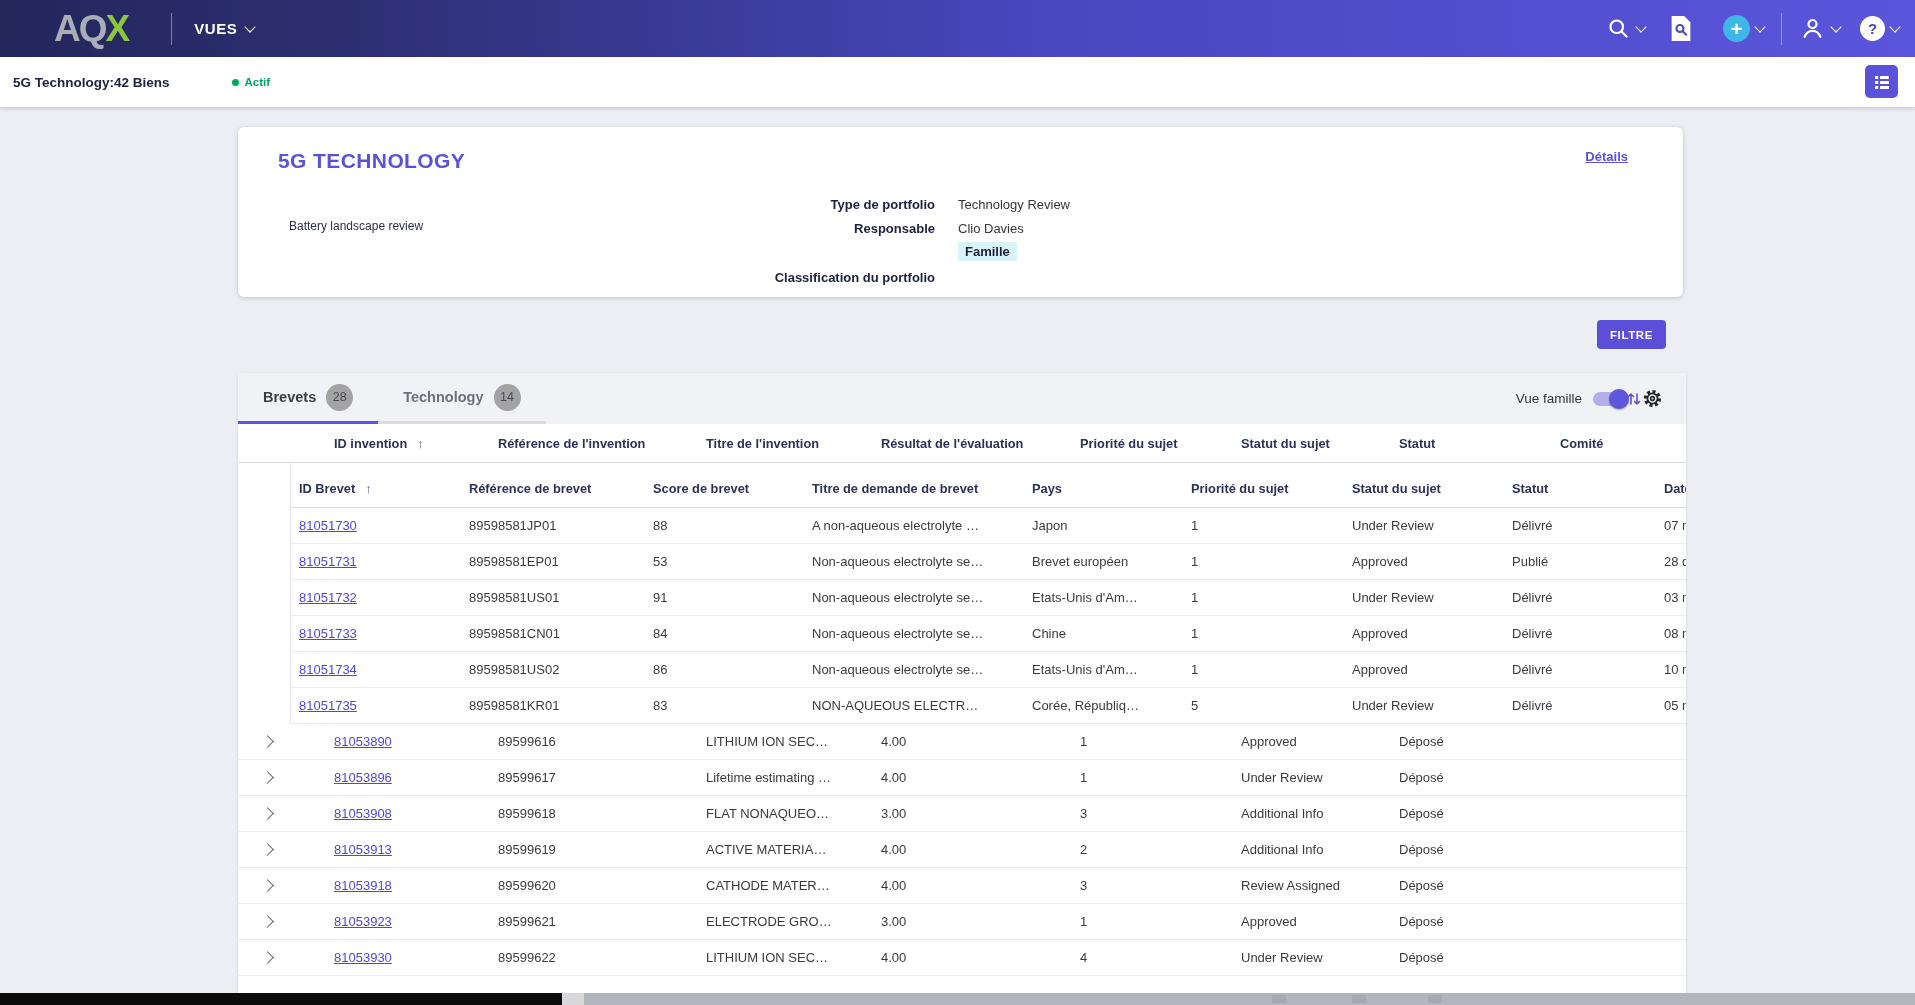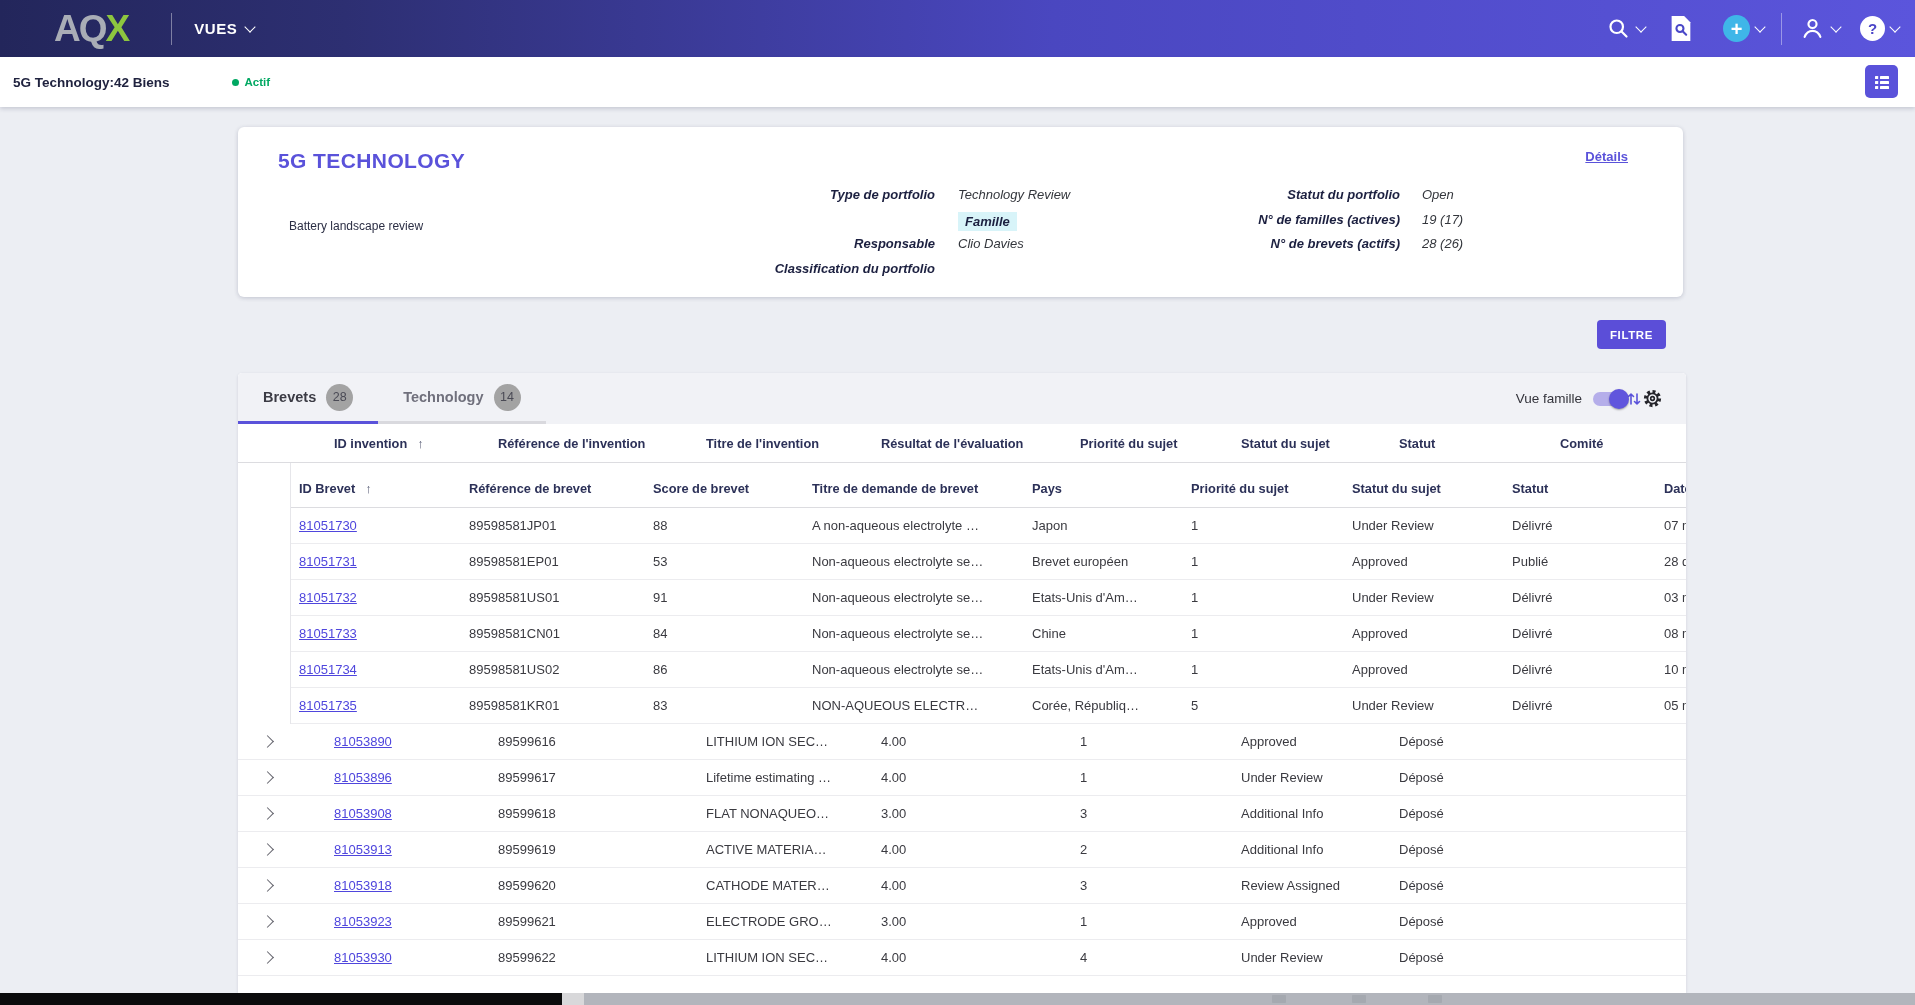--- a/index.html
+++ b/index.html
@@ -38,21 +38,21 @@
         box-shadow:0 1px 4px rgba(40,44,80,.22);}
   .card-title{position:absolute;left:40px;top:22px;font-size:21px;font-weight:800;letter-spacing:.4px;color:var(--accent,#5a52da);}
   .details-link{position:absolute;right:55px;top:22px;font-size:13px;font-weight:700;color:var(--accent,#5a52da);
                 text-decoration:underline;cursor:pointer;}
   .card-desc{position:absolute;left:51px;top:92px;font-size:12px;color:#2b2e44;}
   .fields{position:absolute;top:60px;}
   .fields.center{left:450px;}
   .fields.right{left:858px;left:860px;}
   .fields.right{left:860px;}
   .fields.right{left:860px;}
-  .frow{display:flex;align-items:flex-start;height:24.5px;font-style:italic;}
+  .frow{display:flex;align-items:flex-end;height:24.5px;}
   .flabel{font-size:13px;font-weight:700;color:#1c2040;text-align:right;}
   .fields.center .flabel{width:247px;margin-right:23px;}
   .fields.right .flabel{width:302px;margin-right:22px;}
   .fvalue{font-size:13px;color:#33363c;}
   .fvalue.hl{font-weight:700;color:#1c2040;background:var(--famille-highlight,#d8f4f9);padding:2px 7px;}
 
   
   .filtre{position:absolute;left:1597px;top:320px;height:29px;padding:0 13px;background:#5b4ed8;border:none;
           border-radius:4px;color:#fff;font-family:"Liberation Sans",sans-serif;font-size:11.5px;font-weight:700;
           letter-spacing:.6px;cursor:pointer;}
@@ -169,47 +169,33 @@
     <div class="card-title">5G TECHNOLOGY</div>
     <a class="details-link">Détails</a>
     <div class="card-desc">Battery landscape review</div>
 
     <div class="fields center">
       <div class="frow">
         <div class="flabel">Type de portfolio</div>
         <div class="fvalue">Technology Review</div>
       </div>
       <div class="frow">
+        <div class="flabel">Responsable</div>
+        <div class="fvalue">Clio Davies</div>
+      </div>
+      <div class="frow">
         <div class="flabel"></div>
         <div class="fvalue hl">Famille</div>
-      </div>
-      <div class="frow">
-        <div class="flabel">Responsable</div>
-        <div class="fvalue">Clio Davies</div>
       </div>
       <div class="frow">
         <div class="flabel">Classification du portfolio</div>
         <div class="fvalue"></div>
       </div>
     </div>
 
-    <div class="fields right">
-      <div class="frow">
-        <div class="flabel">Statut du portfolio</div>
-        <div class="fvalue">Open</div>
-      </div>
-      <div class="frow">
-        <div class="flabel">N° de familles (actives)</div>
-        <div class="fvalue">19 (17)</div>
-      </div>
-      <div class="frow">
-        <div class="flabel">N° de brevets (actifs)</div>
-        <div class="fvalue">28 (26)</div>
-      </div>
-    </div>
   </div>
 
   <button class="filtre">FILTRE</button>
 
   <div class="panel">
     <div class="tabbar">
       <div class="tab active">
         <span>Brevets</span>
         <span class="count">28</span>
       </div>

